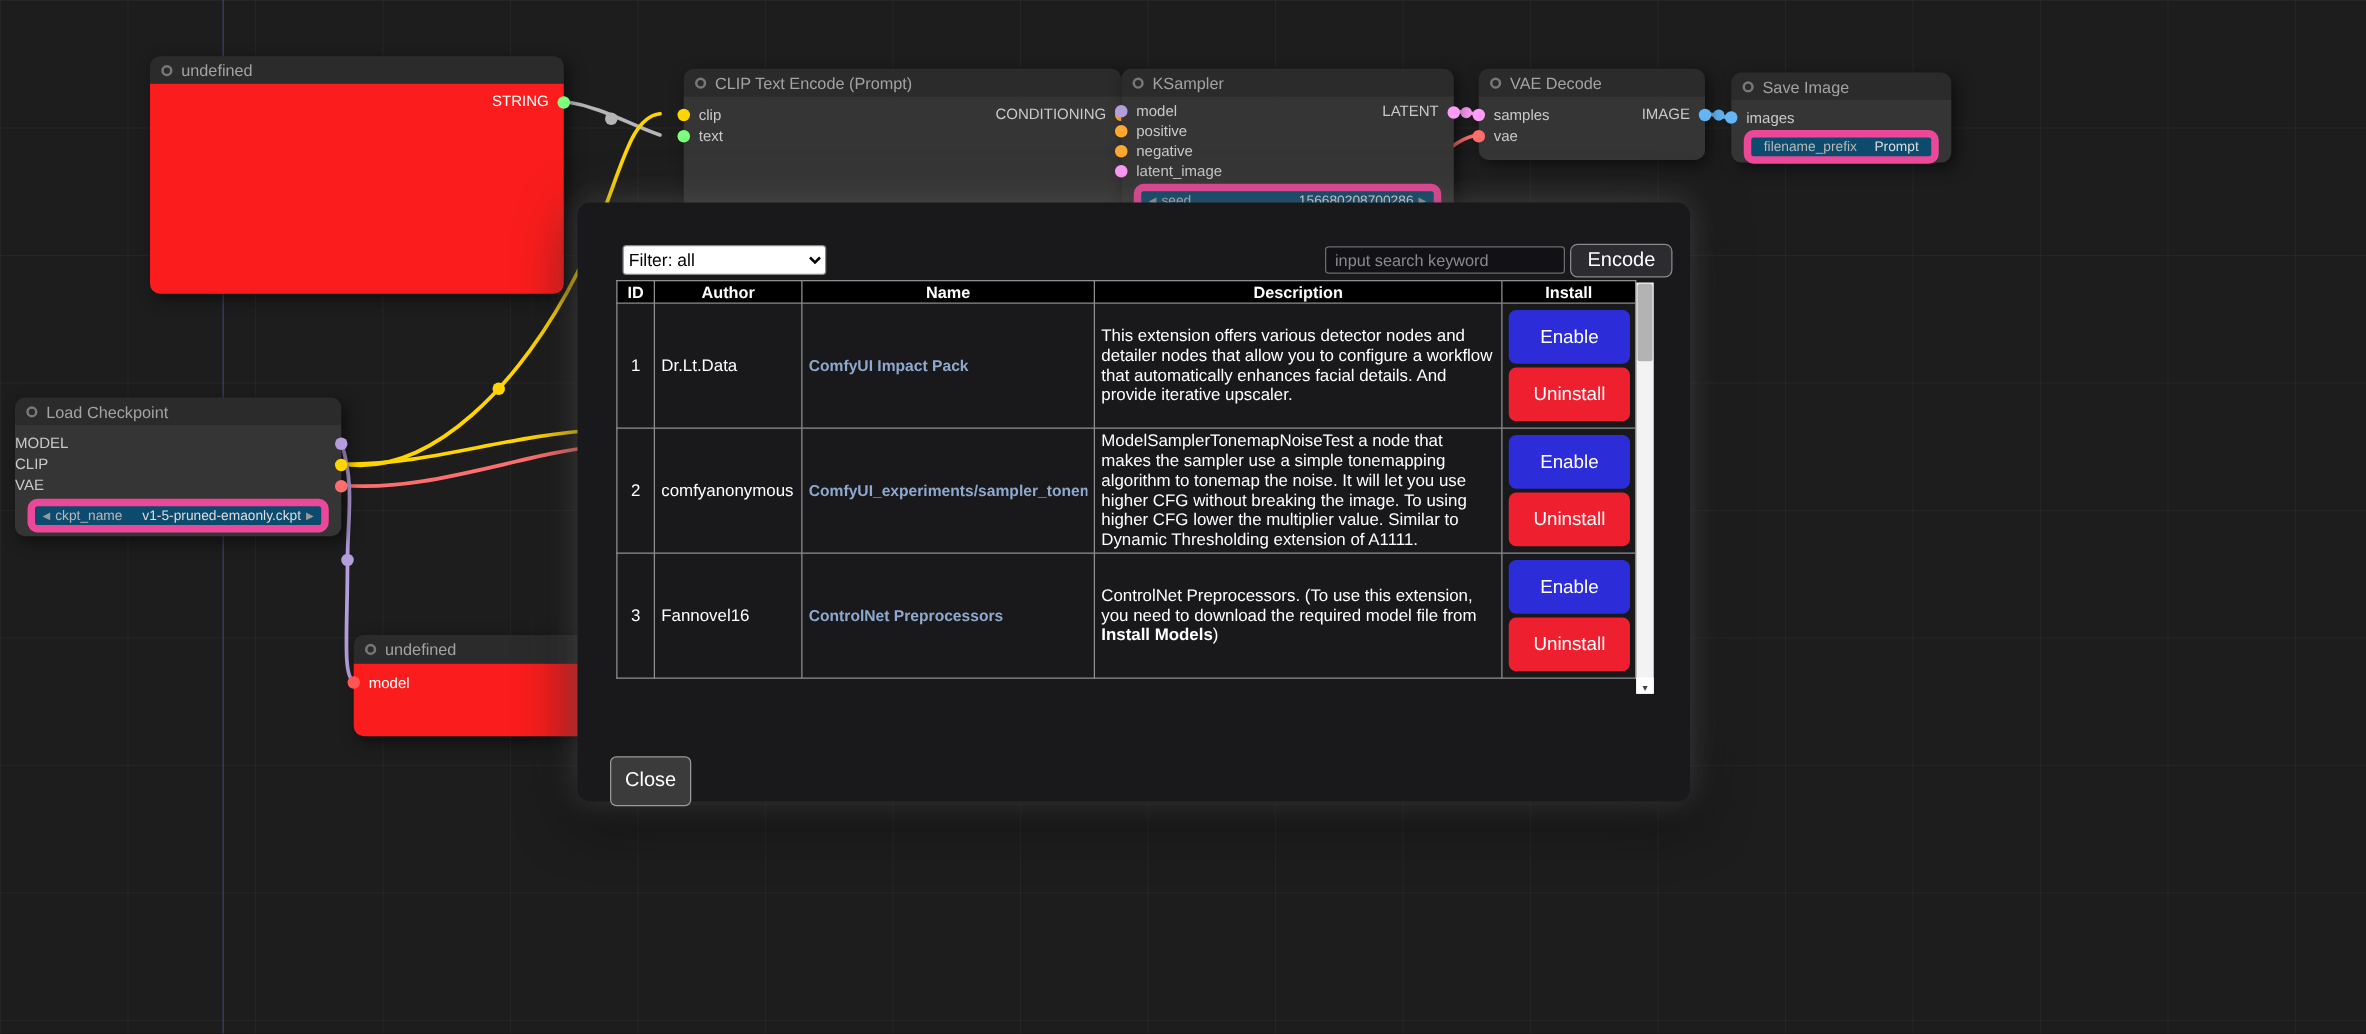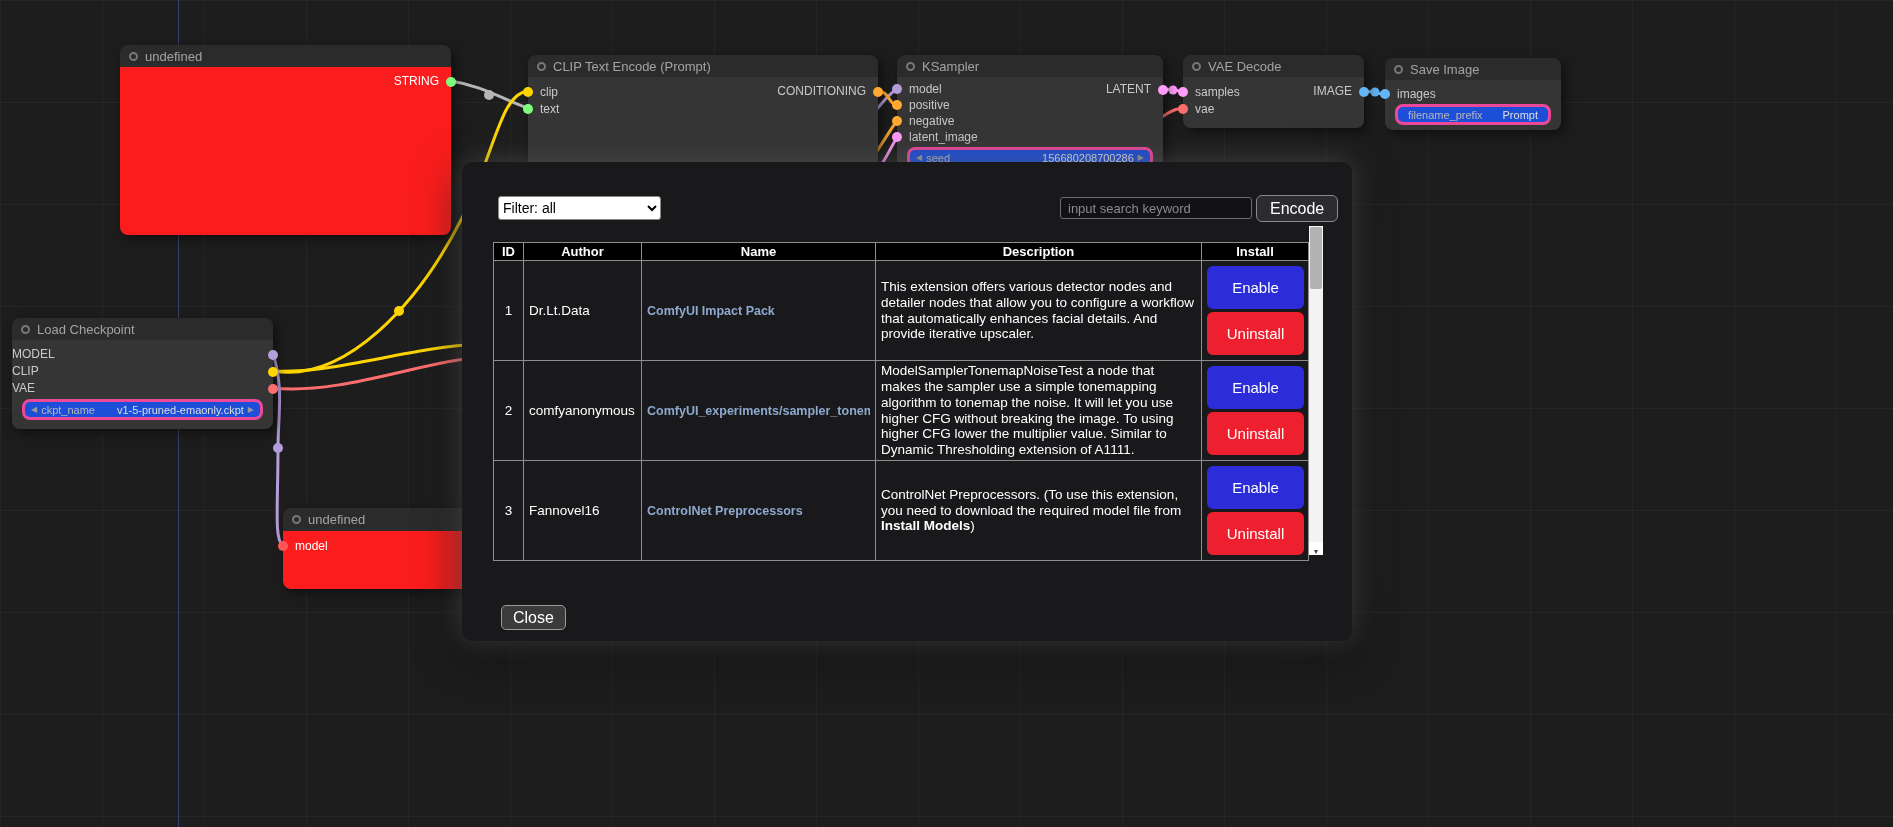--- a/index.html
+++ b/index.html
@@ -37,51 +37,51 @@
   .c-string{background:#7dff7d;}
   .c-clip{background:#ffd500;}
   .c-cond{background:#ffa931;}
   .c-model{background:#b39ddb;}
   .c-latent{background:#ff9cf9;}
   .c-vae{background:#ff6e6e;}
   .c-image{background:#64b5f6;}
   .c-err{background:#ff5555;}
   .pads{padding-top:6px;}
   .pads4{padding-top:4px;}
-  .widget{margin:2px 10px 0 10px;height:15px;background:#1d4ed8;border:3px solid #ec4899;border-radius:8px;
+  .widget{margin:2px 10px 0 10px;height:15px;background:#0c4a6e;border:6px solid #ec4899;border-radius:8px;
     display:flex;align-items:center;padding:0 6px;font-size:11px;color:#b8b8b8;}
   .widget .wname{margin-left:4px;white-space:nowrap;}
   .widget .wval{margin-left:auto;margin-right:4px;color:#dedede;white-space:nowrap;}
   .arr{font-size:8px;color:#999;line-height:15px;}
   .arr.l::before{content:"\25C0";}
   .arr.r::before{content:"\25B6";}
 
   
   .dialog{position:absolute;left:462px;top:162px;width:890px;height:479px;z-index:10;
     background:#19191c;border-radius:10px;
     box-shadow:0 0 26px rgba(255,255,255,0.16), 0 0 70px rgba(255,255,255,0.06), 0 12px 45px rgba(0,0,0,0.7);}
   .filter{position:absolute;left:36px;top:34px;width:163px;height:24px;font-size:14px;background:#fff;color:#000;border:1px solid #888;border-radius:3px;}
   .search-input{position:absolute;left:598px;top:35px;width:176px;height:20px;background:#121216;border:1px solid #6b6b6b;border-radius:3px;color:#ddd;font-size:13px;padding:0 7px;}
   .search-input::placeholder{color:#8a8a8a;}
   .search-btn{position:absolute;left:794px;top:33px;height:27px;padding:0 13px;background:#2b2b30;color:#fff;border:1px solid #8a8a8a;border-radius:6px;font-size:16px;cursor:pointer;}
-  table.ext{position:absolute;left:31px;top:80px;width:815px;border-collapse:collapse;table-layout:fixed;}
+  table.ext{position:absolute;left:31px;top:62px;width:815px;border-collapse:collapse;table-layout:fixed;}
   table.ext th{background:#000;color:#fff;font-size:13px;font-weight:bold;border:1px solid #8f8f8f;height:17px;padding:0 3px;}
   table.ext td{border:1px solid #8f8f8f;color:#fff;font-size:13.5px;padding:2px 5px;vertical-align:middle;}
   td.cid{text-align:center;font-size:14px;}
   td.cname a{color:#8ea9ce;font-weight:bold;font-size:12.5px;text-decoration:none;white-space:nowrap;display:block;overflow:hidden;cursor:pointer;}
   td.cdesc{font-size:13px;line-height:1.17;vertical-align:middle;}
   td.cinstall{text-align:center;padding:3px 4px;}
   .btn-enable,.btn-uninstall{display:block;width:97px;margin:3px auto;border:none;border-radius:6px;color:#fff;font-size:15px;padding:13px 0;cursor:pointer;font-family:inherit;}
   .btn-enable{background:#2c2cd8;}
   .btn-uninstall{background:#ee1f2e;}
   .sb{position:absolute;left:847px;top:64px;width:14px;height:329px;background:#f3f3f3;}
   .sb-thumb{position:absolute;left:1px;top:1px;width:12px;height:62px;background:#b3b3b3;border-radius:2px;}
   .sb-down{position:absolute;left:0;bottom:0;width:14px;height:13px;background:#fff;text-align:center;line-height:13px;}
   .sb-down::before{content:"\25BC";font-size:7px;color:#444;}
-  .close-btn{position:absolute;left:39px;top:443px;height:25px;padding:0 11px;background:#3b3b3b;color:#fff;border:1px solid #9a9a9a;border-radius:5px;font-size:16px;cursor:pointer;}
+  .close-btn{position:absolute;left:26px;top:443px;height:40px;padding:0 11px;background:#3b3b3b;color:#fff;border:1px solid #9a9a9a;border-radius:5px;font-size:16px;cursor:pointer;}
 </style>
 </head>
 <body>
 
 <div class="stage">
   <div class="axis-v"></div>
 
   <svg class="wires" width="1893" height="827">
     <path d="M451,81 C483,86 502,99 528,108" stroke="#b6b6b6"></path>
     <path d="M273,371 C345,383 418,305 462,218 C496,150 500,94 528,91" stroke="#ffd500"></path>
@@ -108,21 +108,21 @@
       <span class="ttl">undefined</span>
     </div>
     <div class="node-body red" style="height:168px;">
       <div class="out-row" style="top:6px;margin-left:16px;">
         <span>STRING</span>
         <span class="dot c-string"></span>
       </div>
     </div>
   </div>
 
-  <div class="node" style="left:528px;top:55px;width:350px;">
+  <div class="node" style="left:547px;top:55px;width:350px;">
     <div class="node-header">
       <span class="tdot"></span>
       <span class="ttl">CLIP Text Encode (Prompt)</span>
     </div>
     <div class="node-body pads" style="height:103px;">
       <div class="srow">
         <span class="dot in c-clip"></span>
         <span class="slbl">clip</span>
       </div>
       <div class="srow">

